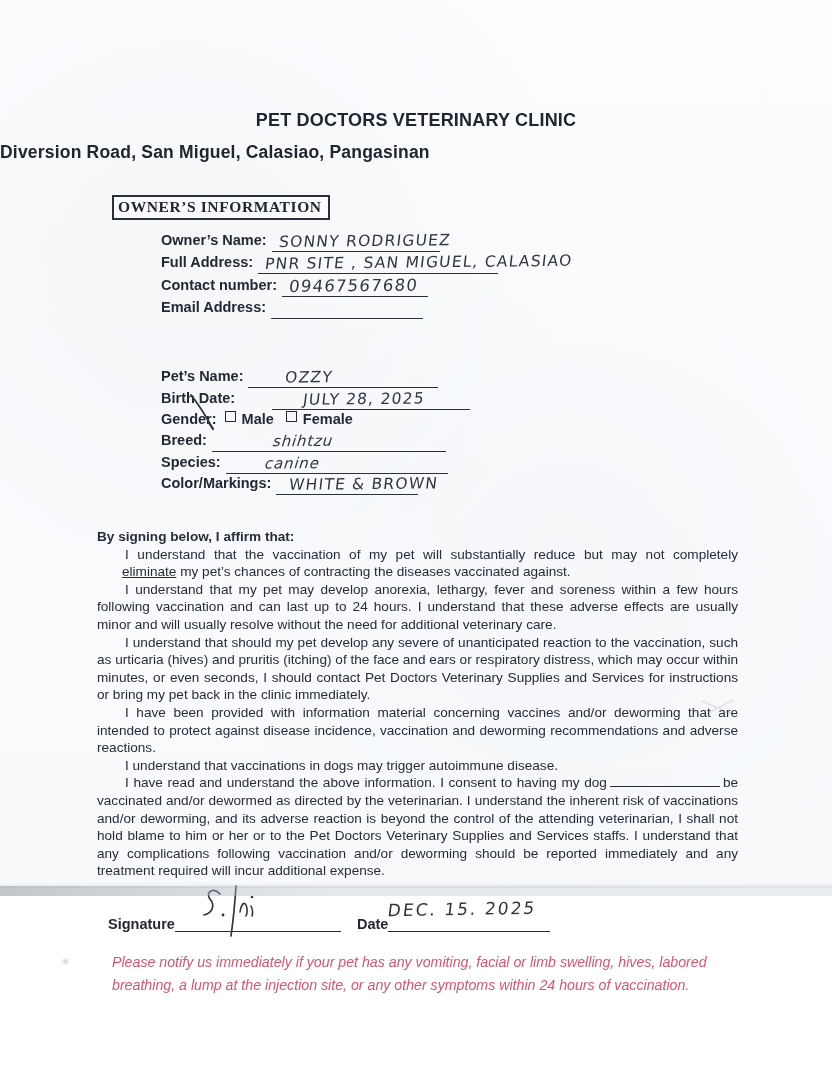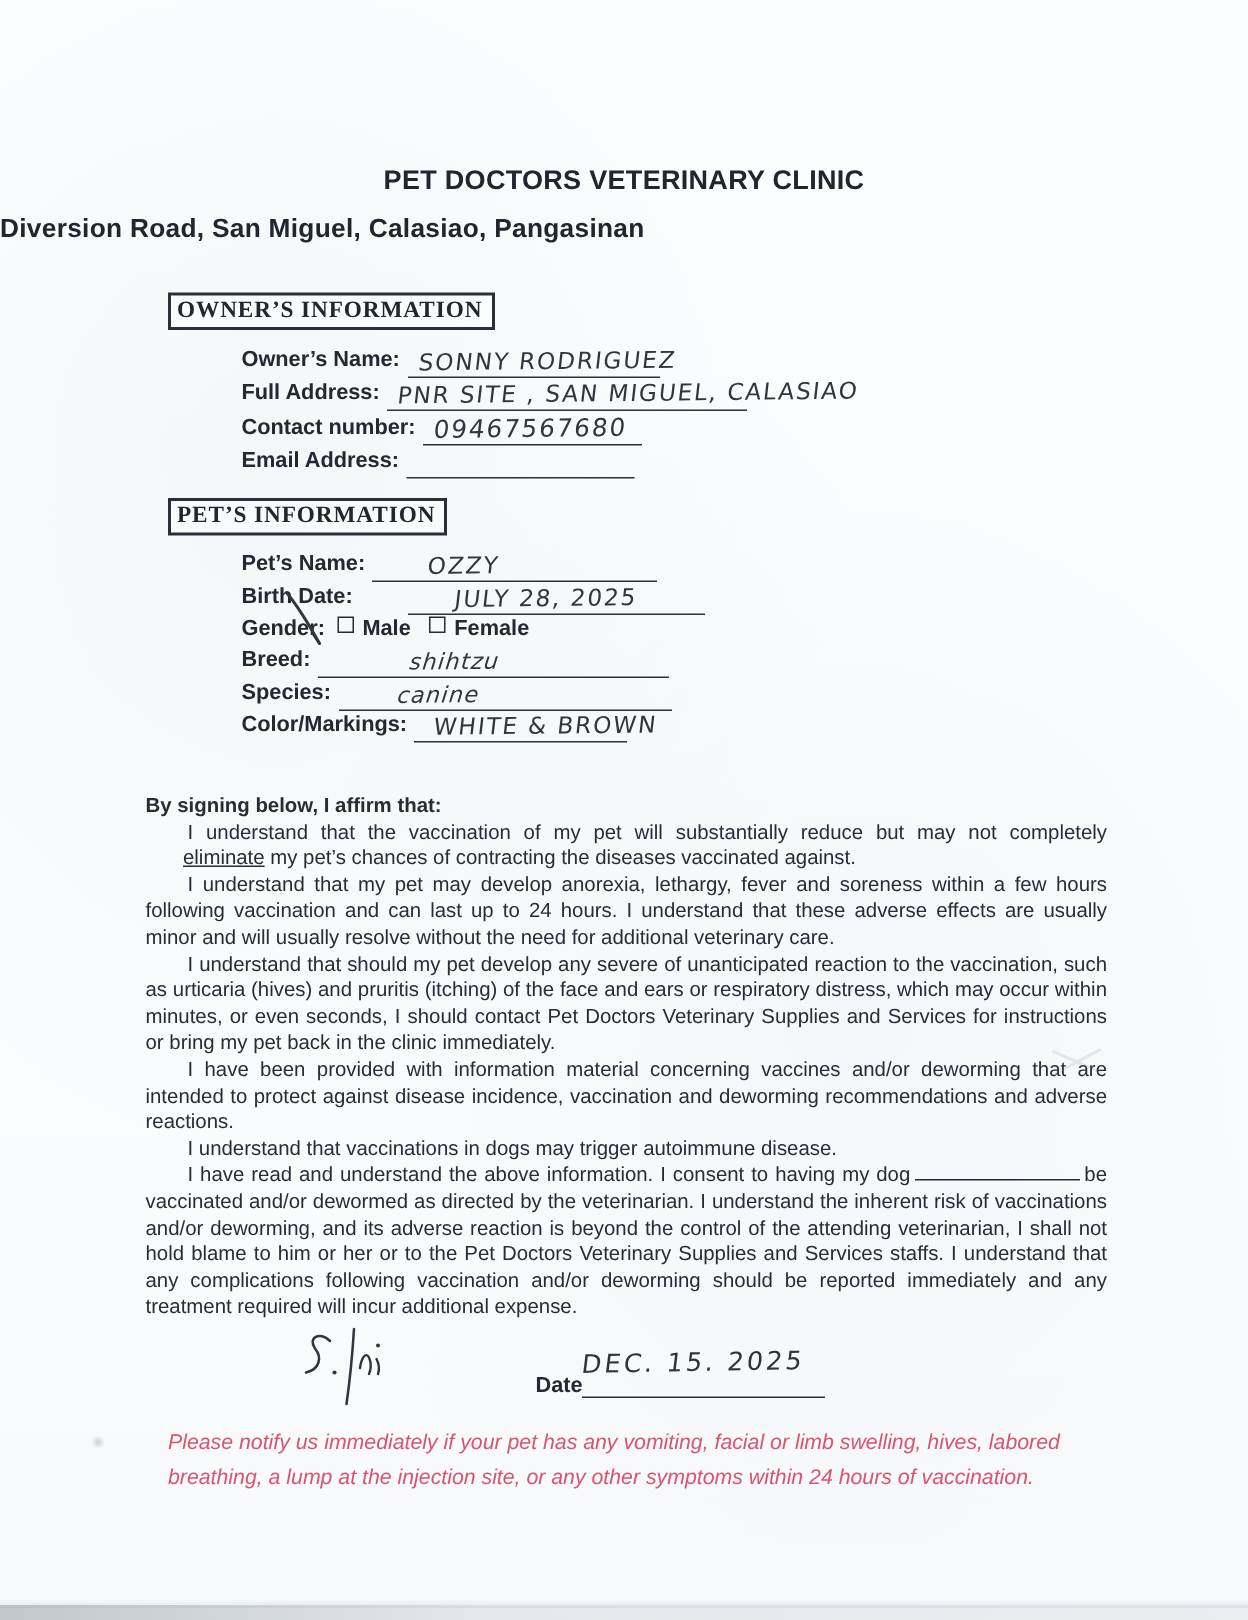--- a/index.html
+++ b/index.html
@@ -1,20 +1,20 @@
 <!DOCTYPE html>
 <html><head>
 <meta charset="utf-8">
 <style>
   * { box-sizing: border-box; margin: 0; padding: 0; }
   html,body { width: 832px; height: 1080px; }
   body { font-family: "Liberation Sans", sans-serif; overflow: hidden; }
 
   .paper {
-    position: absolute; inset: 0; width: 832px; height: 1080px;
+    position: absolute; inset: 0; width: 832px; height: 896px;
     background:
       radial-gradient(ellipse at 22% 28%, rgba(219,225,231,.22), transparent 42%),
       radial-gradient(ellipse at 68% 62%, rgba(221,227,233,.18), transparent 46%),
       linear-gradient(180deg, #fcfdfe 0%, #fafbfd 70%, #f7f9fb 100%);
     color: #272c37;
   }
 
   
   .doc-title {
     position: absolute; top: 110px; left: 0; width: 832px; text-align: center;
@@ -142,21 +142,20 @@
       <span class="hand" style="font-size:16.5px;">09467567680</span>
     </span>
   </div>
   <div class="field-row" style="top:299px;">
     <span class="flabel">Email Address:</span>
     <span class="fline" style="width:152px;">
       <span class="hand"></span>
     </span>
   </div>
 
-  <div class="section-box pet-box">PET’S INFORMATION</div>
 
   <div class="field-row" style="top:368px;">
     <span class="flabel">Pet’s Name:</span>
     <span class="fline" style="width:190px;">
       <span class="hand" style="padding-left:36px;">OZZY</span>
     </span>
   </div>
   <div class="field-row" style="top:390px;gap:32px;">
     <span class="flabel">Birth Date:</span>
     <span class="fline" style="width:198px;">
@@ -199,20 +198,24 @@
   <div class="body-text">
     <p class="heading">By signing below, I affirm that:</p>
     <p class="para"><span>I understand that the vaccination of my pet will substantially reduce but may not completely </span><span class="u">eliminate</span><span> my pet’s chances of contracting the diseases vaccinated against.</span></p>
     <p class="para">I understand that my pet may develop anorexia, lethargy, fever and soreness within a few hours following vaccination and can last up to 24 hours. I understand that these adverse effects are usually minor and will usually resolve without the need for additional veterinary care.</p>
     <p class="para">I understand that should my pet develop any severe of unanticipated reaction to the vaccination, such as urticaria (hives) and pruritis (itching) of the face and ears or respiratory distress, which may occur within minutes, or even seconds, I should contact Pet Doctors Veterinary Supplies and Services for instructions or bring my pet back in the clinic immediately.</p>
     <p class="para">I have been provided with information material concerning vaccines and/or deworming that are intended to protect against disease incidence, vaccination and deworming recommendations and adverse reactions.</p>
     <p class="para">I understand that vaccinations in dogs may trigger autoimmune disease.</p>
     <p class="para"><span>I have read and understand the above information. I consent to having my dog</span><span class="blank-line"></span><span>be vaccinated and/or dewormed as directed by the veterinarian. I understand the inherent risk of vaccinations and/or deworming, and its adverse reaction is beyond the control of the attending veterinarian, I shall not hold blame to him or her or to the Pet Doctors Veterinary Supplies and Services staffs. I understand that any complications following vaccination and/or deworming should be reported immediately and any treatment required will incur additional expense.</span></p>
   </div>
 
+  <div class="sig-row" style="left:108px; top:910px;">
+    <span class="sig-label">Signature</span>
+    <span class="sig-line" style="width:166px;"></span>
+  </div>
   <div class="sig-row" style="left:357px; top:910px;">
     <span class="sig-label">Date</span>
     <span class="sig-line" style="width:162px;"></span>
   </div>
 
   <svg class="scribble" width="72" height="58" aria-label="S. M">
     <path d="M20,10 C13,3 5,8 10,15 C15,21 13,29 4,31" stroke="#31353d" stroke-width="1.7" fill="none" stroke-linecap="round"></path>
     <circle cx="23" cy="31" r="1.4" fill="#31353d"></circle>
     <path d="M36,2 C35,18 33,38 31,52" stroke="#31353d" stroke-width="1.7" fill="none" stroke-linecap="round"></path>
     <path d="M40,28 C41,21 44,17 46,21 C48,25 47,30 46,32" stroke="#31353d" stroke-width="1.6" fill="none" stroke-linecap="round"></path>

